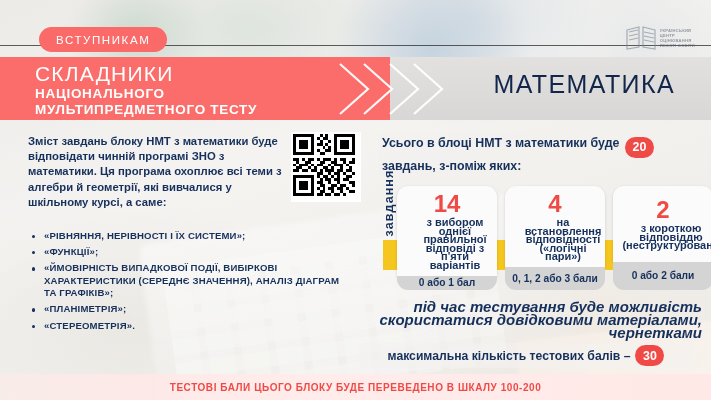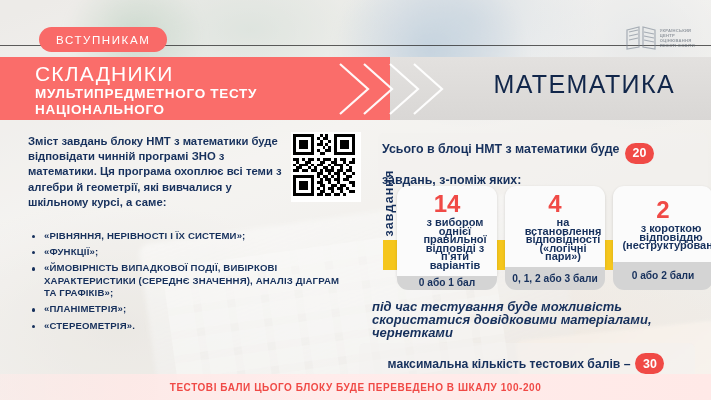--- a/index.html
+++ b/index.html
@@ -69,21 +69,21 @@
     font-size:9.6px;line-height:12.6px;font-weight:700;letter-spacing:.15px;}
   ul.topics li::before{content:"";position:absolute;left:2px;top:5px;width:3.4px;height:3.4px;
     border-radius:50%;background:#16305c;}
 
   
   .tasks-head{position:absolute;left:378px;top:133px;width:322px;z-index:4;
     color:#16305c;font-size:12.4px;line-height:17px;font-weight:700;
     background:rgba(243,241,239,.55);border-radius:6px;padding:2px 4px;}
   .pill{display:inline-flex;align-items:center;justify-content:center;
     min-width:21px;height:21px;padding:0 4px;border-radius:11px;background:#f04a46;
-    color:#fff;font-size:12.4px;font-weight:700;vertical-align:-4px;margin:8px 2px;}
+    color:#fff;font-size:12.4px;font-weight:700;vertical-align:-4px;margin:0 2px;}
 
   .vlabel{position:absolute;left:352px;top:196px;width:74px;text-align:center;z-index:5;
     transform:rotate(-90deg);transform-origin:center;color:#16305c;
     font-size:12.5px;font-weight:700;letter-spacing:1.1px;}
 
   .cards{position:absolute;left:383px;top:186px;width:322px;height:104px;z-index:4;}
   .ybar{position:absolute;top:54px;height:30px;background:#f5c61d;z-index:1;}
   .ybar.b0{left:0;width:20px;}
   .ybar.b1{left:100px;width:52px;}
   .ybar.b2{left:208px;width:52px;}
@@ -92,22 +92,22 @@
   .card.c0{left:14px;} .card.c1{left:122px;} .card.c2{left:230px;}
   .card-top{flex:1;background:#fbfbfb;border-radius:11px 11px 0 0;
     box-shadow:0 1px 3px rgba(0,0,0,.14);display:flex;flex-direction:column;
     align-items:center;justify-content:center;padding:5px 4px 6px;}
   .card-num{color:#f04a46;font-size:24px;font-weight:700;line-height:25px;}
   .card-desc{color:#16305c;font-size:11px;line-height:8.6px;font-weight:700;text-align:center;margin-top:2px;margin-left:16px;}
   .card-foot{height:28px;background:#d4d4d4;border-radius:0 0 11px 11px;
     display:flex;align-items:center;justify-content:center;text-align:center;
     color:#16305c;font-size:10.2px;font-weight:700;line-height:11.5px;padding:0 3px;}
 
-  .note{position:absolute;left:372px;top:300px;width:330px;text-align:left;z-index:4;
-    color:#16305c;font-size:13px;line-height:13px;font-weight:700;font-style:italic;}
+  .note{position:absolute;left:372px;top:300px;width:330px;text-align:right;z-index:4;
+    color:#16305c;font-size:15px;line-height:13px;font-weight:700;font-style:italic;}
   .maxline{position:absolute;left:359px;top:343px;width:336px;z-index:4;
     color:#16305c;font-size:12.2px;font-weight:700;display:flex;align-items:center;
     justify-content:center;gap:3px;background:rgba(243,241,239,.5);border-radius:6px;padding:2px 0;}
   .footer{position:absolute;left:0;bottom:0;width:711px;height:26px;z-index:6;
     background:linear-gradient(90deg,rgba(255,235,233,.55) 0%,rgba(255,233,231,.85) 18%,#ffeceb 45%,#ffe9e7 100%);
     display:flex;align-items:center;justify-content:center;}
   .footer span{color:#f04a46;font-size:10px;font-weight:700;letter-spacing:.55px;}
 </style>
 </head>
 <body>
@@ -144,22 +144,22 @@
   <div class="band-red"></div>
   <svg class="chevrons" viewBox="0 0 115 66">
     <path d="M6 8 L34 33 L6 58" fill="none" stroke="#ffffff" stroke-width="2.2" opacity=".95"></path>
     <path d="M30 8 L58 33 L30 58" fill="none" stroke="#ffffff" stroke-width="2.2" opacity=".95"></path>
     <path d="M56 8 L84 33 L56 58" fill="none" stroke="#ffffff" stroke-width="2.2" opacity=".95"></path>
     <path d="M80 8 L108 33 L80 58" fill="none" stroke="#ffffff" stroke-width="2.2" opacity=".95"></path>
   </svg>
 
   <div class="band-title">
     <div class="t1">СКЛАДНИКИ</div>
+    <div class="t2">НАЦІОНАЛЬНОГО</div>
     <div class="t2">МУЛЬТИПРЕДМЕТНОГО ТЕСТУ</div>
-    <div class="t2">НАЦІОНАЛЬНОГО</div>
   </div>
   <div class="subject">МАТЕМАТИКА</div>
 
   <div class="intro">Зміст завдань блоку НМТ з математики буде відповідати чинній програмі ЗНО з математики. Ця програма охоплює всі теми з алгебри й геометрії, які вивчалися у шкільному курсі, а саме:</div>
 
   <div class="qr">
     <svg viewBox="0 0 21 21" width="62" height="62" shape-rendering="crispEdges">
       <rect width="21" height="21" fill="#fff"></rect>
       <g fill="#000">
         <rect x="0" y="0" width="7" height="1"></rect>

